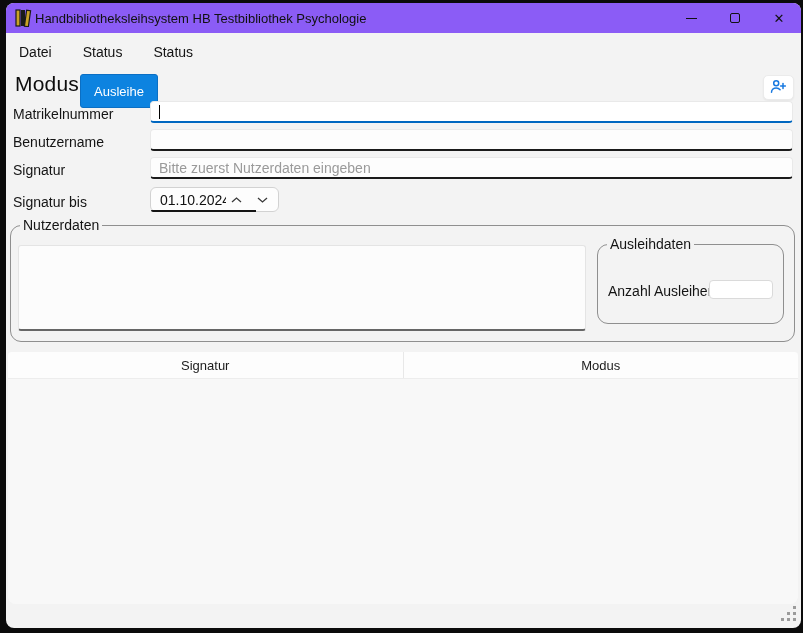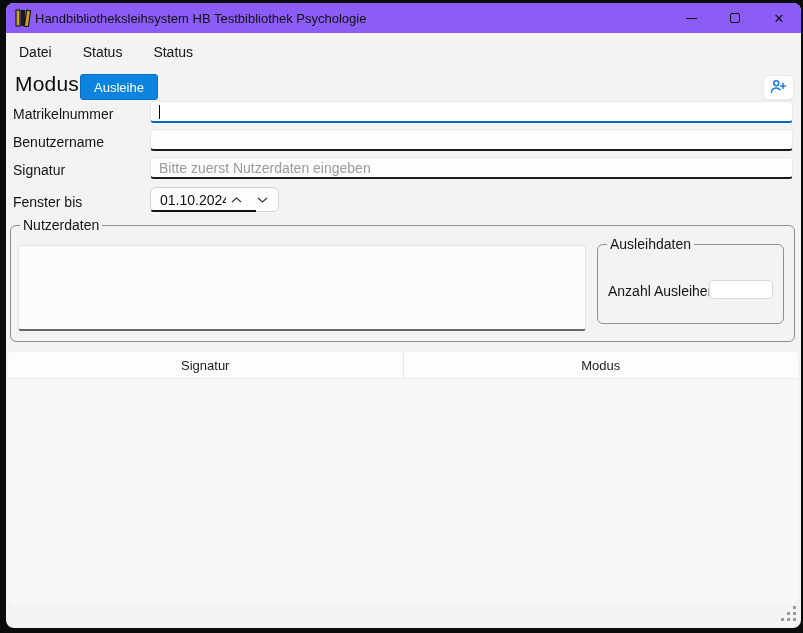--- a/index.html
+++ b/index.html
@@ -22,21 +22,21 @@
   .win-btn { width:44px; height:30px; display:flex; align-items:center; justify-content:center; cursor:default; }
   .glyph-min { width:11px; height:1px; background:#111; }
   .glyph-max { width:10px; height:10px; border:1.2px solid #111; border-radius:2px; }
   .glyph-close { font-size:13px; color:#111; line-height:1; }
   
   .menubar { position:absolute; left:12px; top:33px; height:26px; display:flex; gap:29px; align-items:flex-end; }
   .menu-item { font-size:14px; color:#141414; padding:2px 1px; cursor:default; }
   
   .modus-heading { position:absolute; left:9px; top:69px; font-size:21px; font-weight:normal; color:#0d0d0d; letter-spacing:0.2px; }
   .mode-btn {
-    position:absolute; left:74px; top:71px; height:26px; padding:8px 13px;
+    position:absolute; left:74px; top:71px; height:26px; padding:16px 13px;
     background:#0d83e0; border:1px solid #0b6fc4; border-radius:3px;
     color:#fff; font-size:13px; font-family:inherit; display:flex; align-items:center;
   }
   .user-add-btn {
     position:absolute; right:7px; top:72px; width:31px; height:25px;
     background:#ffffff; border:1px solid #ebebeb; border-radius:5px;
     box-shadow:0 1px 2px rgba(0,0,0,0.06);
     display:flex; align-items:center; justify-content:center;
   }
   
@@ -55,21 +55,21 @@
   }
   .date-input {
     position:absolute; left:9px; top:2px; width:66px; height:19px; border:none; background:transparent;
     font-size:14px; font-family:inherit; color:#111; outline:none; padding:0;
   }
   .date-underline { position:absolute; left:0px; bottom:-1px; width:105px; height:2px; background:#141414; border-bottom-left-radius:4px; }
   .spin-btn { position:absolute; top:4px; width:22px; height:16px; display:flex; align-items:center; justify-content:center; }
   .spin-up { left:74px; }
   .spin-down { left:100px; }
   
-  .groupbox { position:absolute; border:1px solid #8f8f8f; border-radius:6px; }
+  .groupbox { position:absolute; border:1px solid #8f8f8f; border-radius:11px; }
   .groupbox-legend {
     position:absolute; top:-9px; left:9px; background:#f3f3f3; padding:0 3px;
     font-size:14px; color:#141414; line-height:16px;
   }
   .gb-nutzerdaten { left:4px; top:222px; width:785px; height:117px; }
   .user-textarea {
     position:absolute; left:7px; top:19px; width:568px; height:86px; resize:none;
     background:#fcfcfc; border:1px solid #e4e4e4; border-bottom:2px solid #666;
     border-radius:3px; font-family:inherit; font-size:13px; outline:none; padding:4px 6px;
   }
@@ -144,21 +144,21 @@
   <span class="field-label" style="top:103px">Matrikelnummer</span>
   <input class="text-input focused" style="top: 98px;" value="">
   <span class="caret" style="top:102px"></span>
 
   <span class="field-label" style="top:131px">Benutzername</span>
   <input class="text-input" style="top: 126px;" value="">
 
   <span class="field-label" style="top:159px">Signatur</span>
   <input class="text-input" style="top: 154px;" placeholder="Bitte zuerst Nutzerdaten eingeben">
 
-  <span class="field-label" style="top:191px">Fenster bis</span>
+  <span class="field-label" style="top:191px">Signatur bis</span>
   <div class="date-control">
     <input class="date-input" value="01.10.2024" style="">
     <span class="spin-btn spin-up">
       <svg width="11" height="6" viewBox="0 0 11 6">
           <polyline points="1,5 5.5,1 10,5" fill="none" stroke="#3a3a3a" stroke-width="1.3"></polyline>
         </svg>
     </span>
     <span class="spin-btn spin-down">
       <svg width="11" height="6" viewBox="0 0 11 6">
           <polyline points="1,1 5.5,5 10,1" fill="none" stroke="#3a3a3a" stroke-width="1.3"></polyline>

